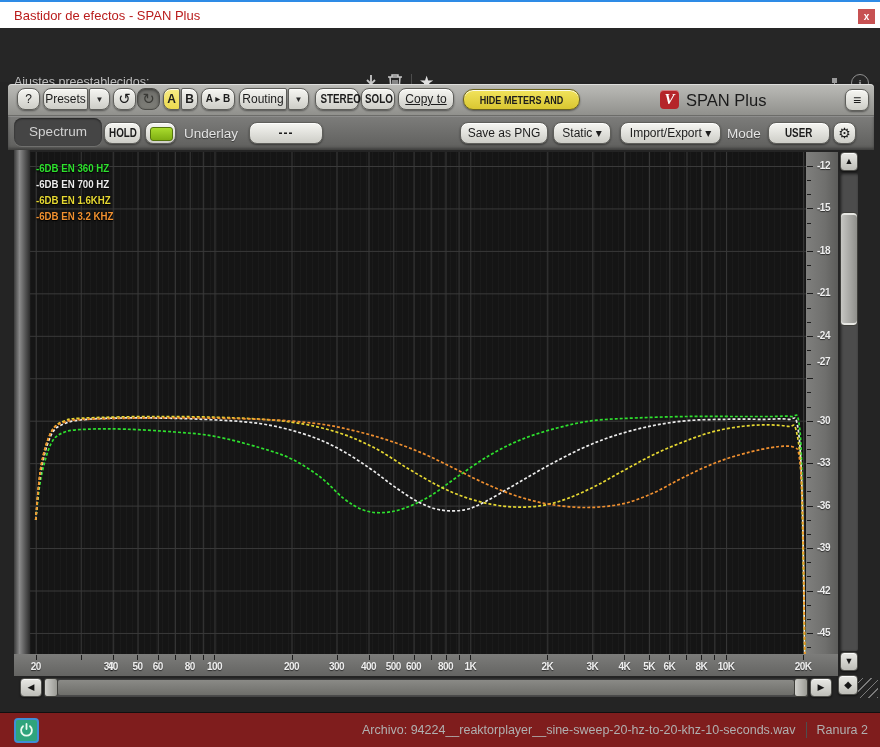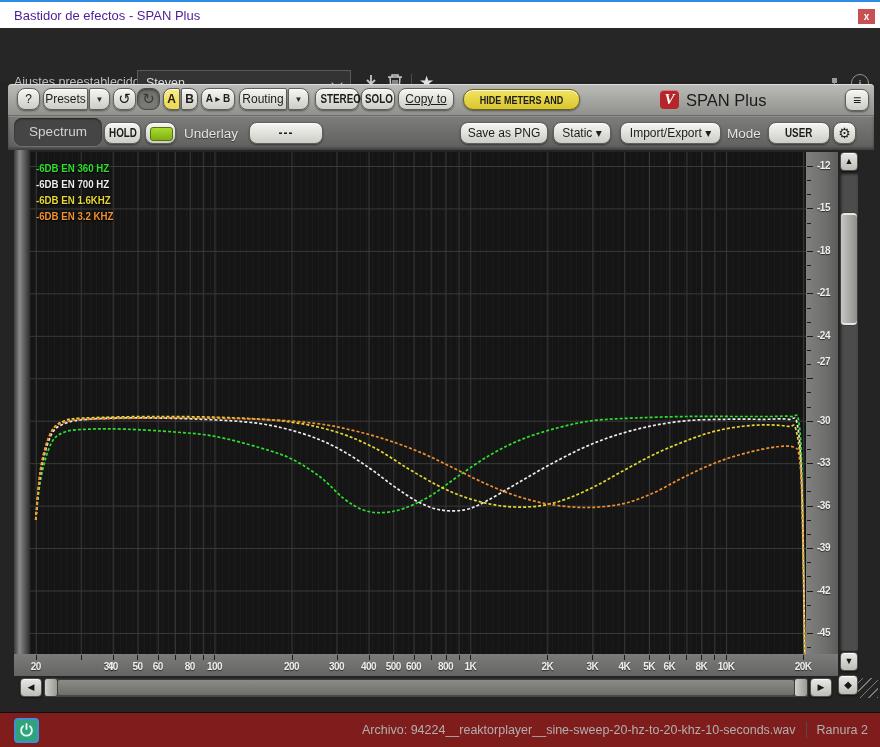--- a/index.html
+++ b/index.html
@@ -7,21 +7,21 @@
     width:880px;height:747px;position:relative;overflow:hidden;
     background:#242424;
     font-family:"Liberation Sans","DejaVu Sans",sans-serif;
     -webkit-font-smoothing:antialiased;
   }
   .abs{position:absolute;}
 
   
   .accent-line{left:0;top:0;width:880px;height:2px;background:#2e8be6;}
   .titlebar{left:0;top:2px;width:880px;height:26px;background:#ffffff;}
-  .title-text{left:14px;top:6px;font-size:13px;color:#4c1d95;}
+  .title-text{left:14px;top:6px;font-size:13px;color:#b91c1c;}
   .close-btn{left:858px;top:7px;width:17px;height:15px;background:#c75152;color:#fff;
     font-size:10px;font-weight:bold;text-align:center;line-height:15px;cursor:pointer;}
 
   .presetbar{left:0;top:28px;width:880px;height:54px;background:#262626;}
   .preset-label{left:14px;top:47px;font-size:12.5px;color:#bdbdbd;}
   .preset-combo{left:137px;top:42px;width:214px;height:25px;background:#333333;border:1px solid #5a5a5a;
     color:#dcdcdc;font-size:12.5px;line-height:24px;padding-left:8px;box-sizing:border-box;}
   .combo-chevron{right:9px;top:8px;width:7px;height:7px;border-right:1.6px solid #bdbdbd;border-bottom:1.6px solid #bdbdbd;
     transform:rotate(45deg);position:absolute;}
   .icon-divider{left:411px;top:46px;width:1px;height:18px;background:#4d4d4d;}
@@ -111,24 +111,20 @@
 <body>
 
 <div class="abs accent-line"></div>
 <div class="abs titlebar">
   <div class="abs title-text">Bastidor de efectos - SPAN Plus</div>
   <div class="abs close-btn">x</div>
 </div>
 
 <div class="abs presetbar">
   <div class="abs preset-label">Ajustes preestablecidos:</div>
-  <div class="abs preset-combo">
-    <span>Steven</span>
-    <span class="combo-chevron"></span>
-  </div>
   <svg class="abs" style="left:361px;top:46px;" width="20" height="18" viewBox="0 0 20 18">
     <path d="M10 1v9M6 6l4 4 4-4" stroke="#c8c8c8" stroke-width="1.8" fill="none"></path>
     <path d="M2 11v5h16v-5" stroke="#c8c8c8" stroke-width="1.8" fill="none"></path>
   </svg>
   <svg class="abs" style="left:387px;top:45px;" width="16" height="19" viewBox="0 0 16 19">
     <path d="M1 4h14M5 4V2h6v2M3 4l1 13h8l1-13" stroke="#c8c8c8" stroke-width="1.5" fill="none"></path>
     <path d="M6 7v7M8 7v7M10 7v7" stroke="#c8c8c8" stroke-width="1.2" fill="none"></path>
   </svg>
   <div class="abs icon-divider"></div>
   <div class="abs star-icon">★</div>

